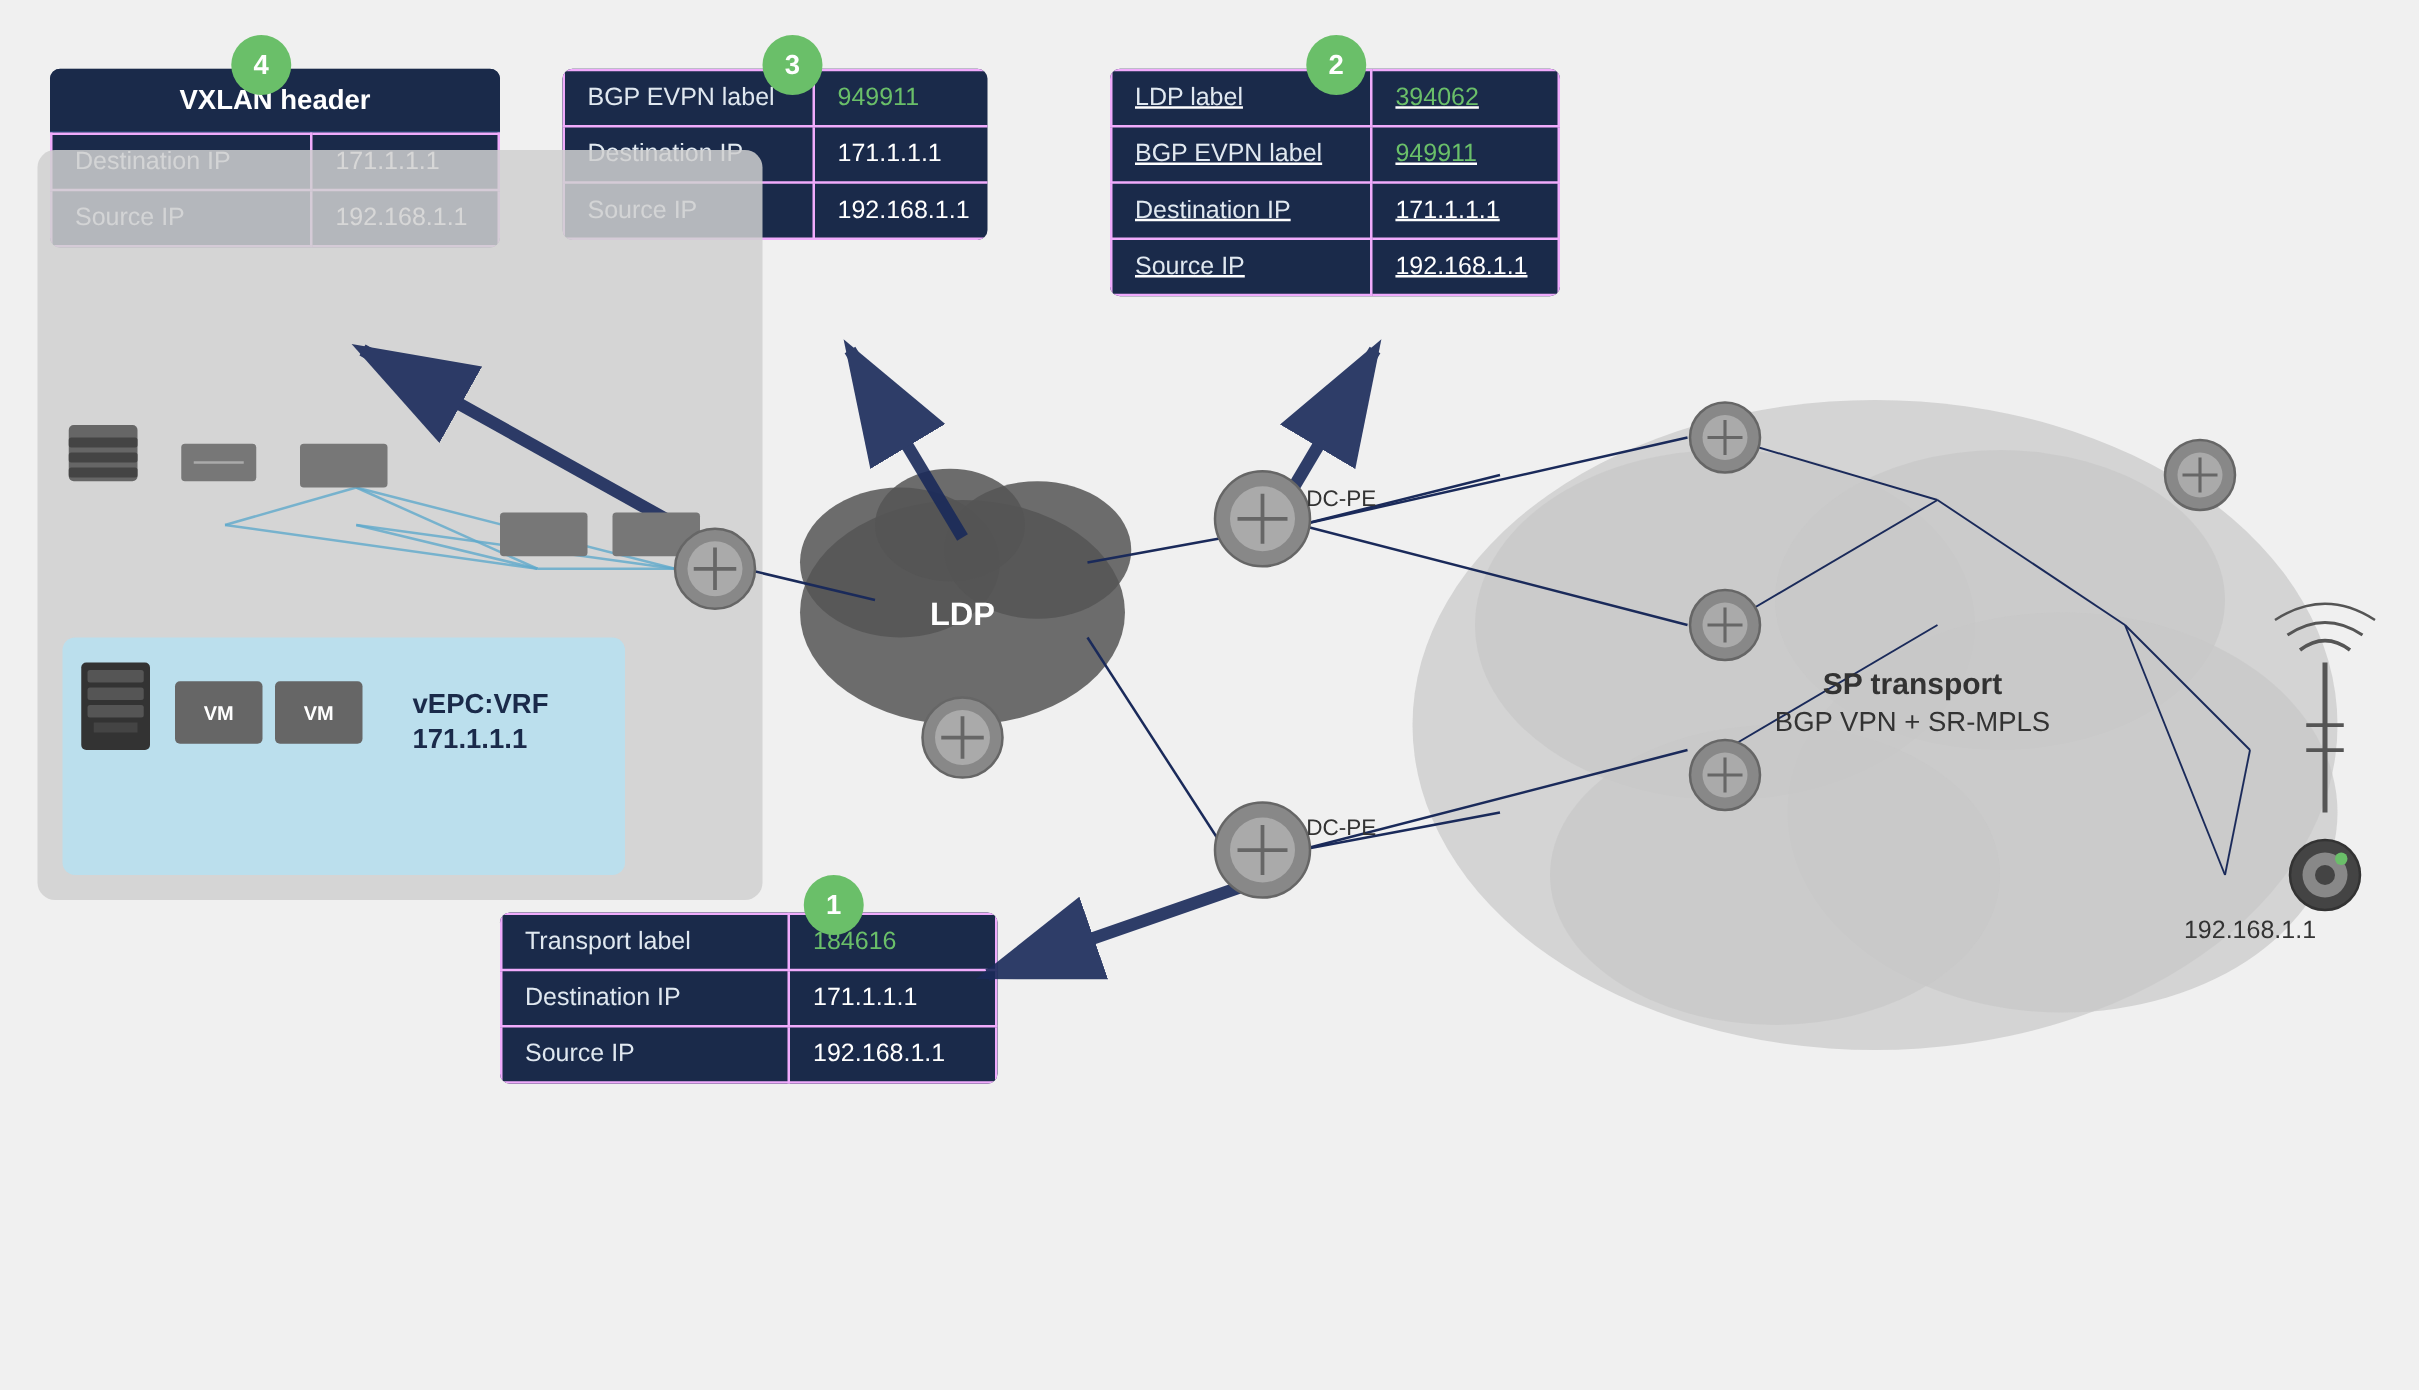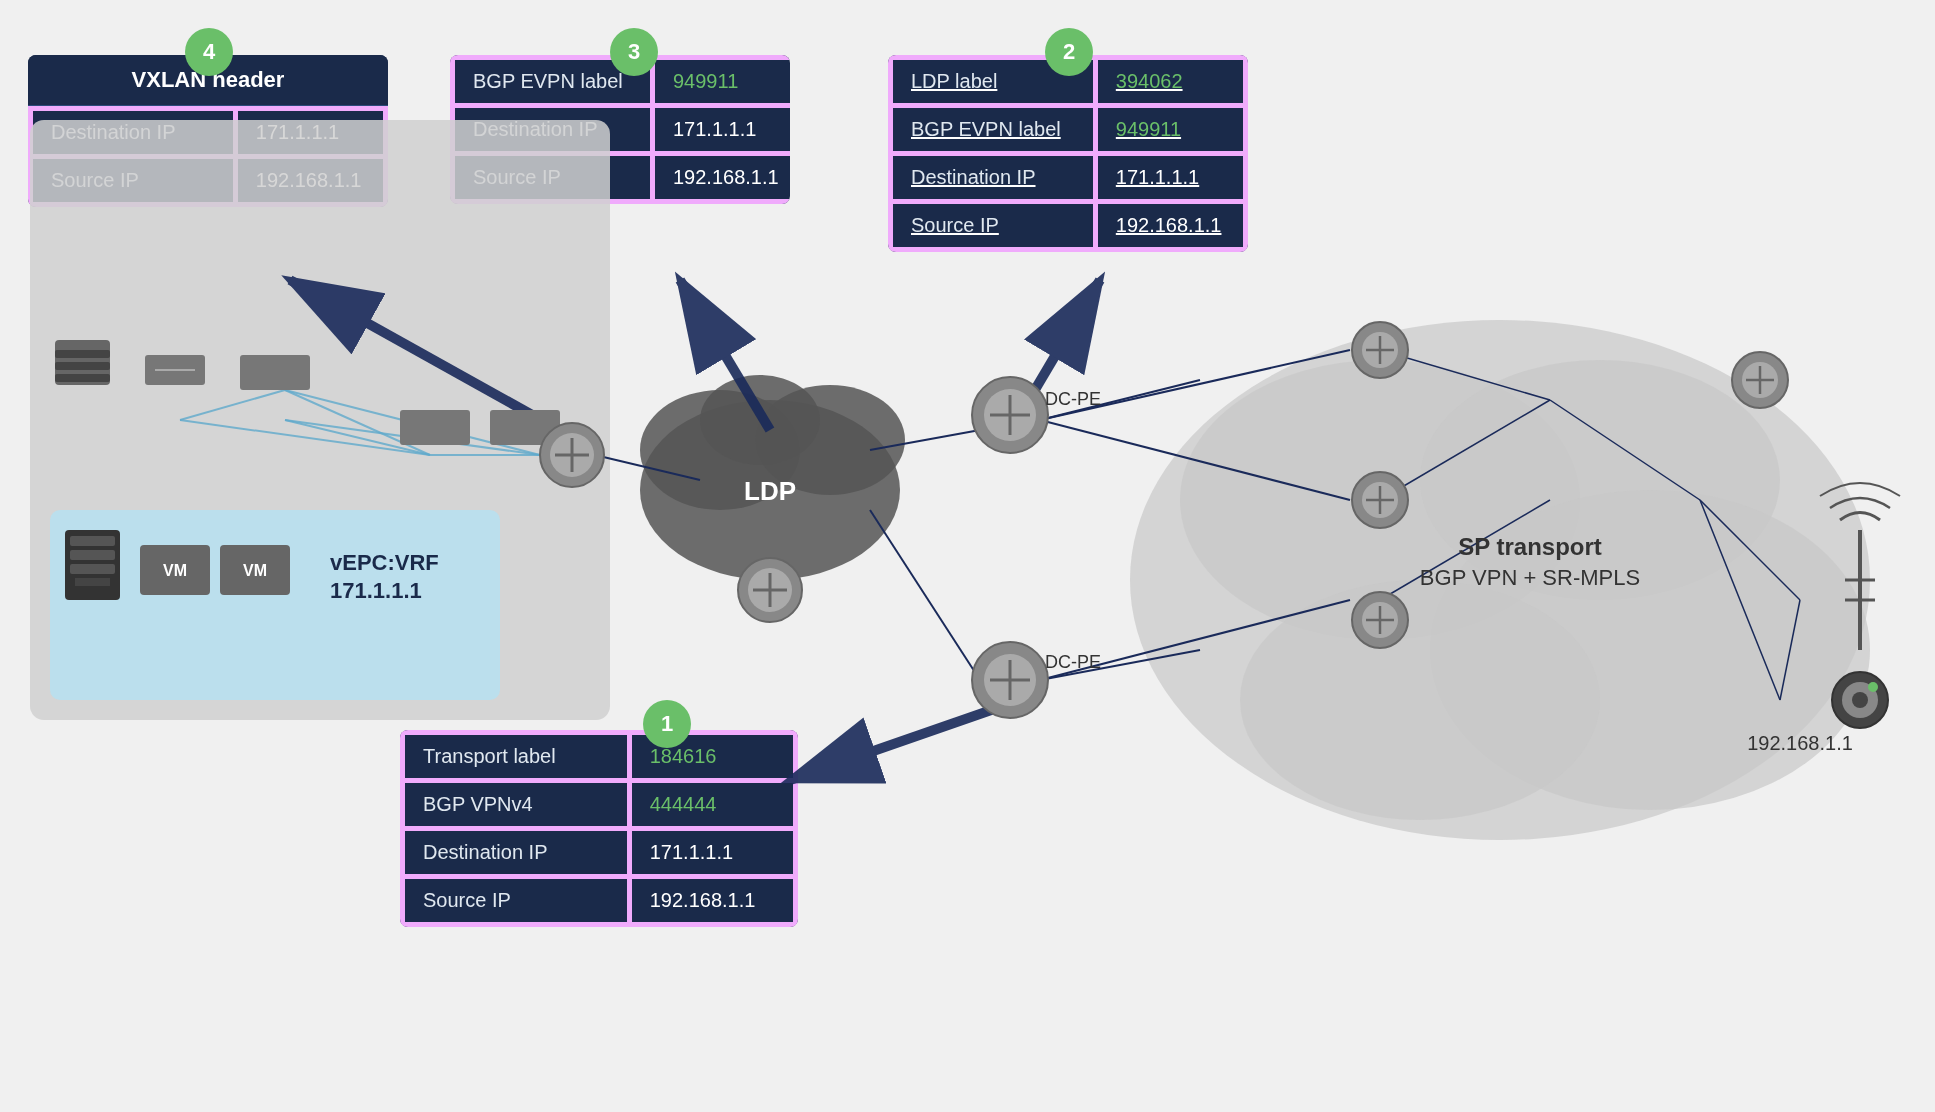--- a/index.html
+++ b/index.html
@@ -19,21 +19,21 @@
       overflow: hidden;
       position: absolute;
       color: white;
     }
     .info-table table {
       border-collapse: collapse;
       width: 100%;
     }
     .info-table td {
       padding: 10px 18px;
-      border: 5px solid #f0abfc;
+      border: 2px solid #f0abfc;
       font-size: 20px;
     }
     .info-table td:first-child {
       color: #e0e8f0;
       font-weight: normal;
       min-width: 200px;
     }
     .info-table td:last-child {
       color: white;
       font-weight: normal;
@@ -239,21 +239,21 @@
 <div class="step-badge" style="top:28px; left:610px;">
   <span>3</span>
 </div>
 <div class="step-badge" style="top:28px; left:1045px;">
   <span>2</span>
 </div>
 <div class="step-badge" style="top:700px; left:643px;">
   <span>1</span>
 </div>
 
-<div class="info-table" style="top:55px; left:28px; width:360px;">
+<div class="info-table" style="top:55px; left:40px; width:360px;">
   <div class="table-title">VXLAN header</div>
   <table>
     <tbody>
         <tr>
       <td>Destination IP</td>
       <td>171.1.1.1</td>
     </tr>
     <tr>
       <td>Source IP</td>
       <td>192.168.1.1</td>
@@ -305,24 +305,20 @@
 </div>
 
 <div class="info-table" style="top:730px; left:400px; width:398px;">
   <table>
     <tbody>
         <tr>
       <td>Transport label</td>
       <td class="green-val">184616</td>
     </tr>
     <tr>
-      <td>BGP VPNv4</td>
-      <td class="green-val">444444</td>
-    </tr>
-    <tr>
       <td>Destination IP</td>
       <td>171.1.1.1</td>
     </tr>
     <tr>
       <td>Source IP</td>
       <td>192.168.1.1</td>
     </tr>
   </tbody>
     </table>
 </div>

